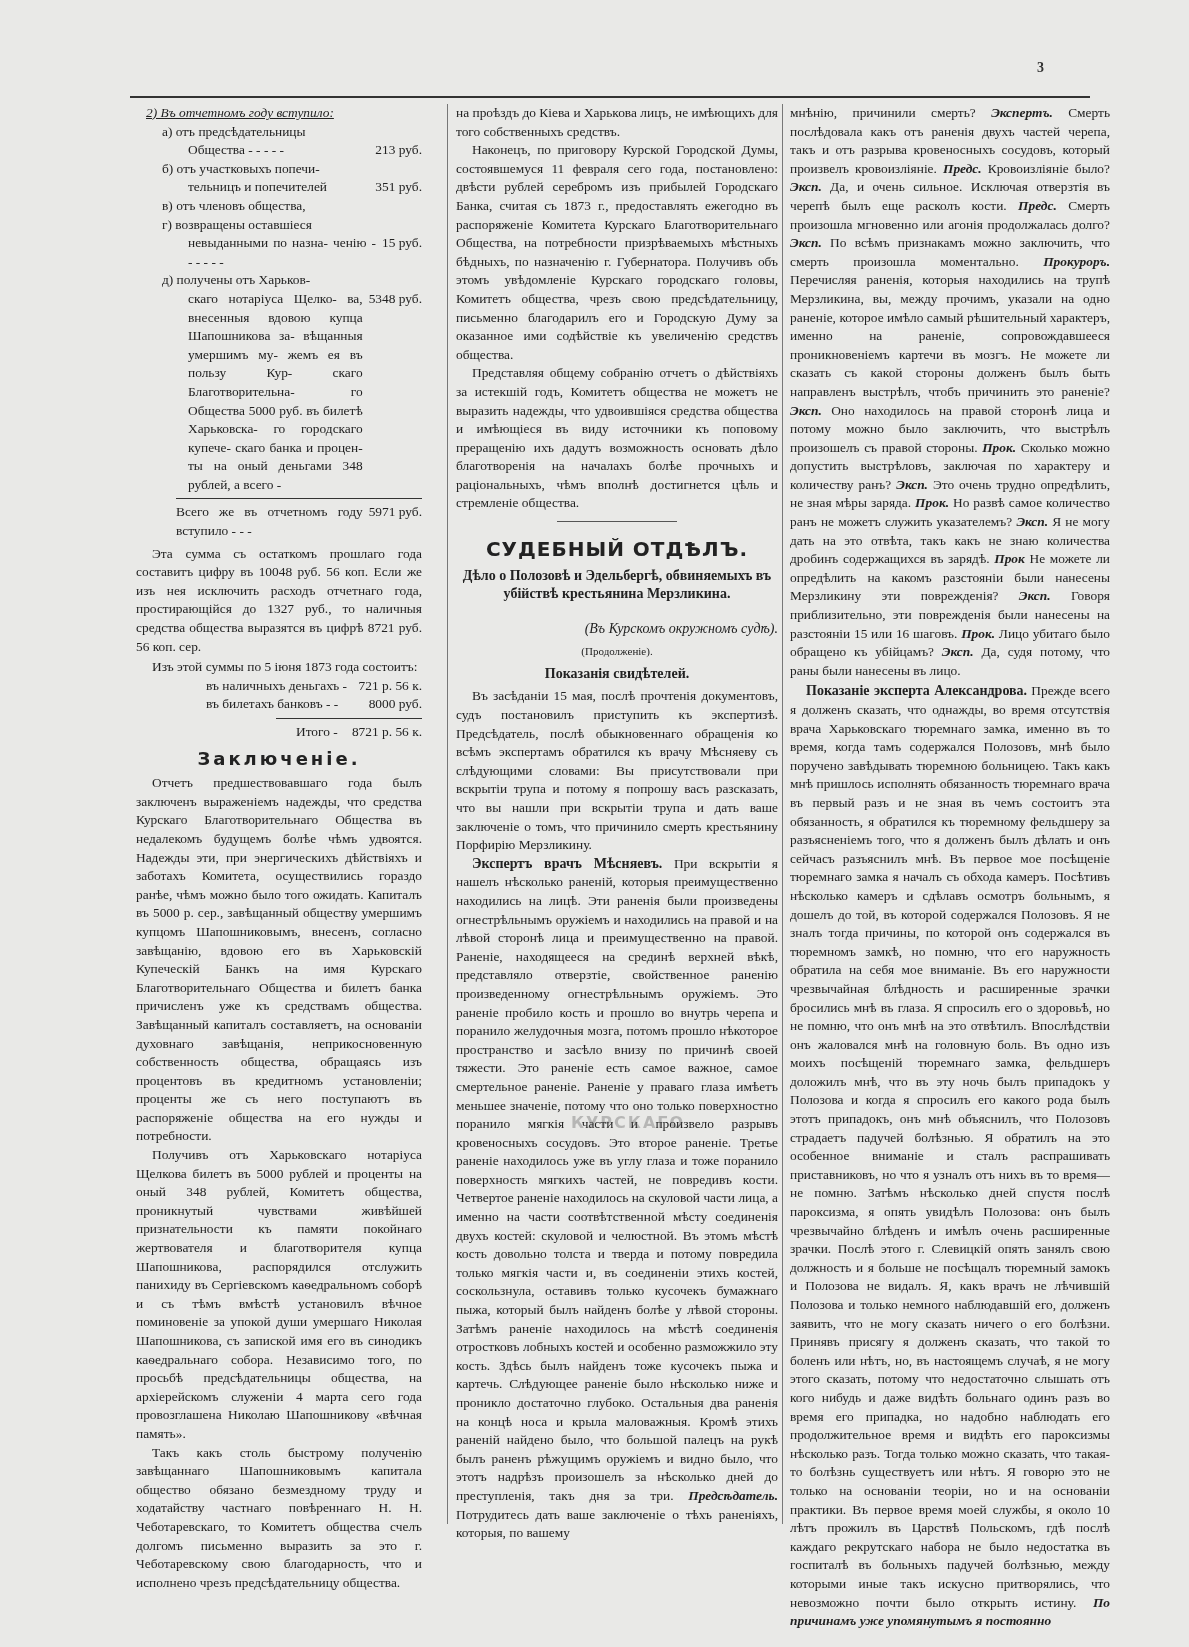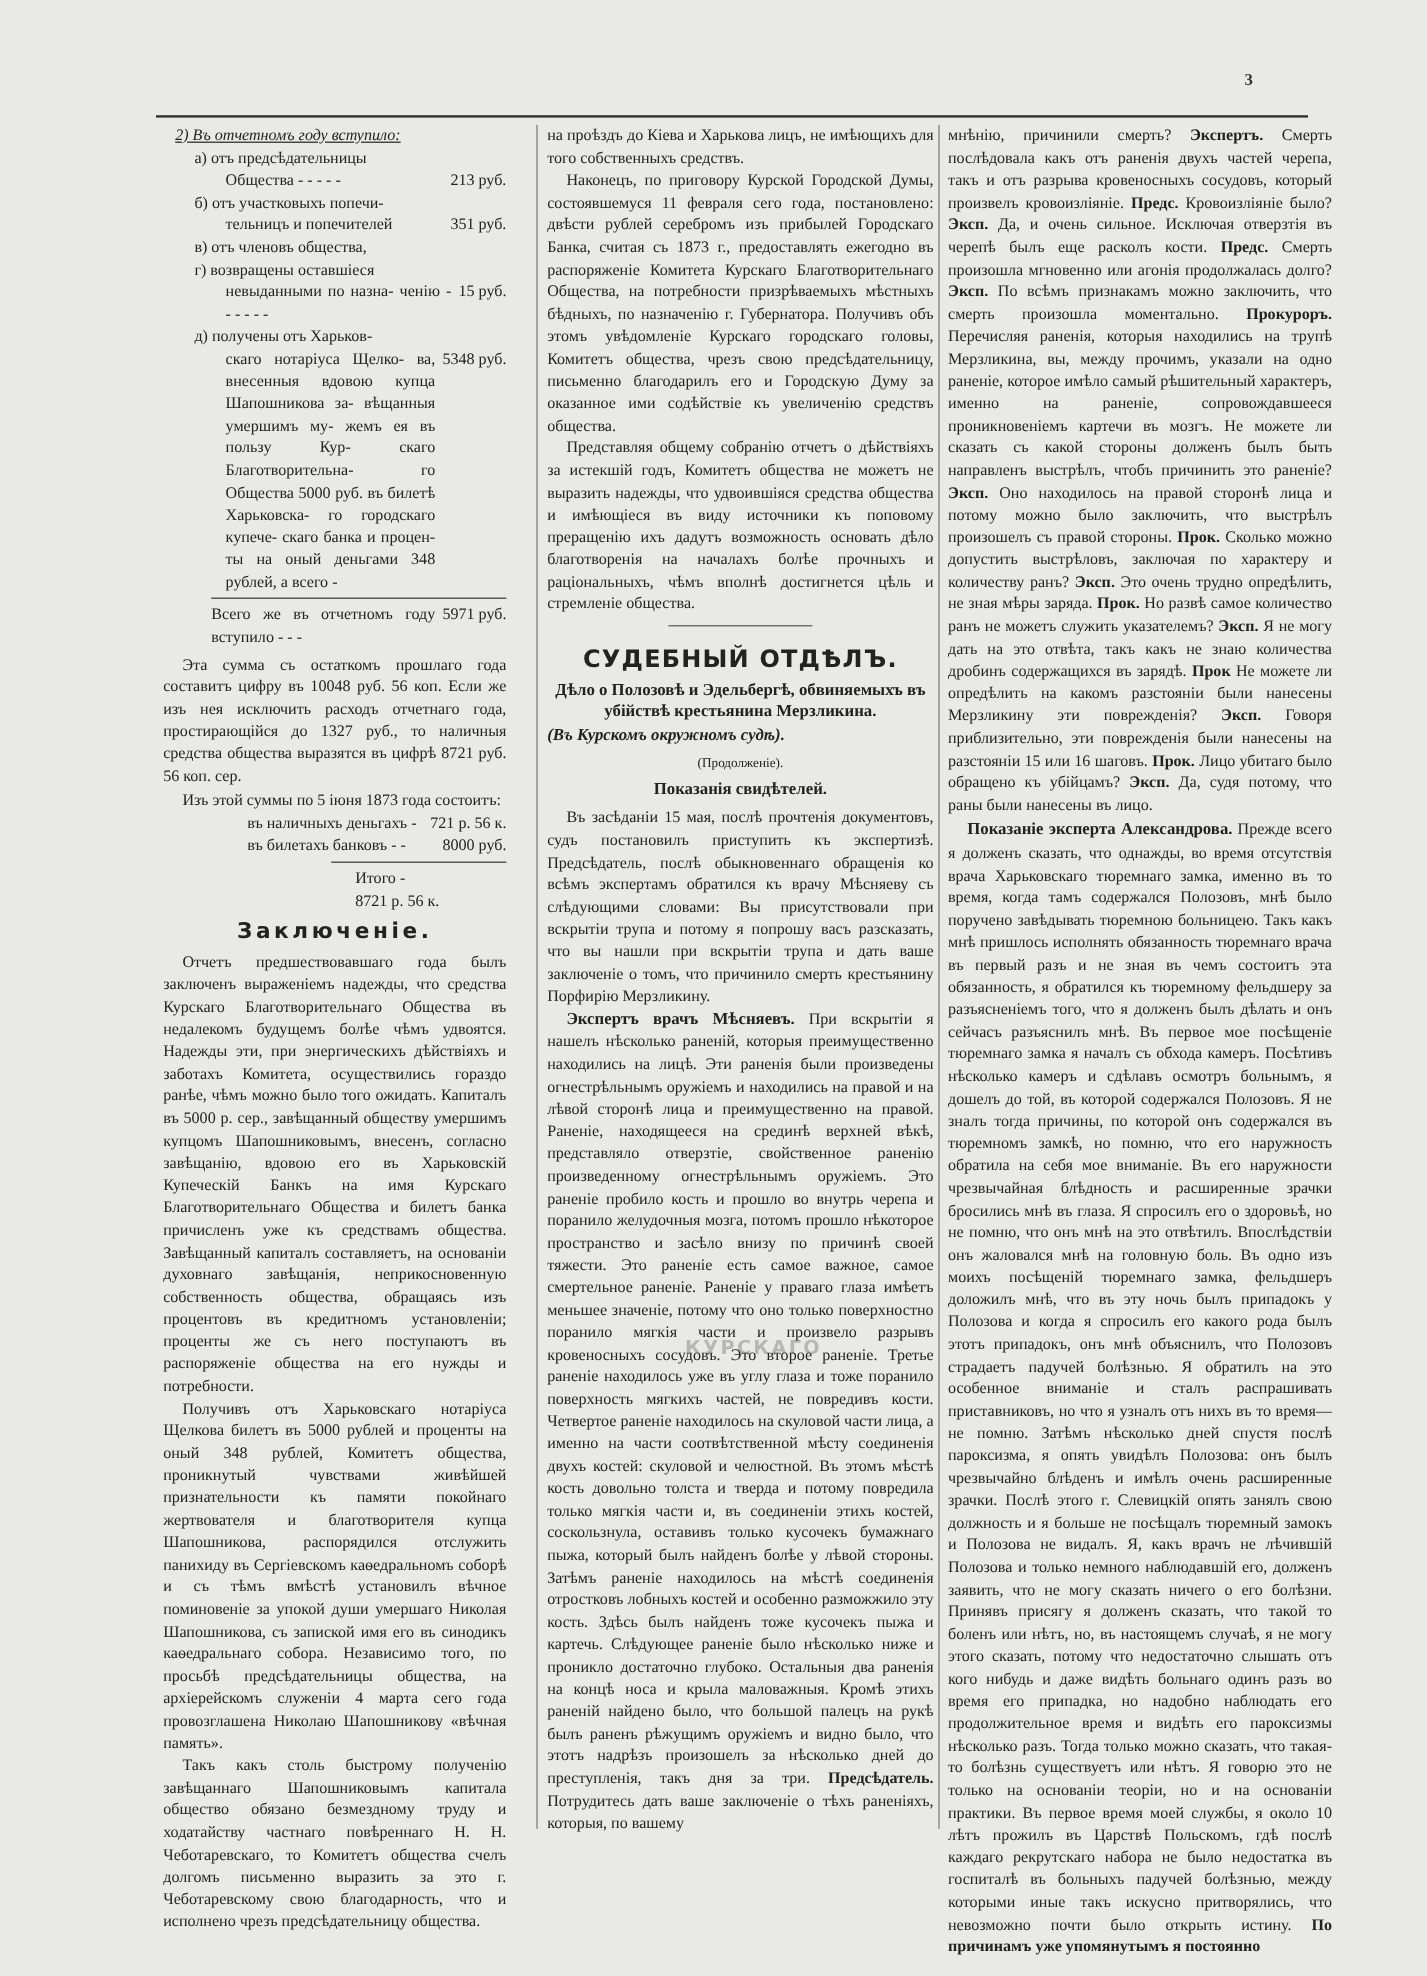--- a/index.html
+++ b/index.html
@@ -31,36 +31,36 @@
   .sep1 { left: 447px; height: 1420px; }
   .sep2 { left: 782px; height: 1420px; }
   p { margin: 0; text-indent: 16px; }
   .noindent { text-indent: 0; }
   .fin-heading { font-style: italic; text-indent: 10px; text-decoration: underline; }
   .fin-row { display: flex; justify-content: space-between; padding-left: 52px; }
   .fin-row .label { flex: 1; padding-right: 6px; }
   .fin-row .amount { white-space: nowrap; }
   .fin-item { padding-left: 40px; text-indent: -14px; }
   .rule { height: 1px; background: #333; margin: 4px 0 4px 40px; }
-  .total-row { display: flex; justify-content: space-between; padding-left: 112px; flex-direction: column; }
+  .total-row { display: flex; justify-content: space-between; padding-left: 112px; }
   .heading-conclusion {
     text-align: center; font-family: "DejaVu Sans", sans-serif; font-weight: bold;
     font-size: 18px; letter-spacing: 3px; margin: 8px 0 6px 0; text-indent: 0;
   }
   .heading-section {
     text-align: center; font-family: "DejaVu Sans", sans-serif; font-weight: bold;
     font-size: 20px; margin: 18px 0 8px 0; letter-spacing: 1px;
   }
   .case-title { text-align: center; font-weight: bold; font-size: 14px; text-indent: 0; line-height: 18px; }
-  .court { text-align: left; font-weight: bold; font-style: italic; font-size: 14px; margin-top: 2px; }
+  .court { text-align: right; font-weight: normal; font-style: italic; font-size: 14px; margin-top: 17px; }
   .continued { text-align: center; font-size: 11px; margin: 4px 0; }
   .subheading { text-align: center; font-weight: bold; font-size: 14px; margin-bottom: 4px; }
   .short-rule { width: 120px; height: 1px; background: #555; margin: 8px auto; }
   .b { font-weight: bold; }
-  .ib { font-weight: bold; }
+  .ib { font-style: italic; font-weight: bold; }
   .stamp {
     position: absolute; left: 478px; top: 1113px; width: 300px; height: 26px;
     font-family: "DejaVu Sans", sans-serif; font-weight: bold; font-size: 16px;
     color: rgba(90,90,90,0.35); letter-spacing: 2px; text-align: center;
   }
 </style>
 </head>
 <body>
 
 <div class="page-number">3</div>

